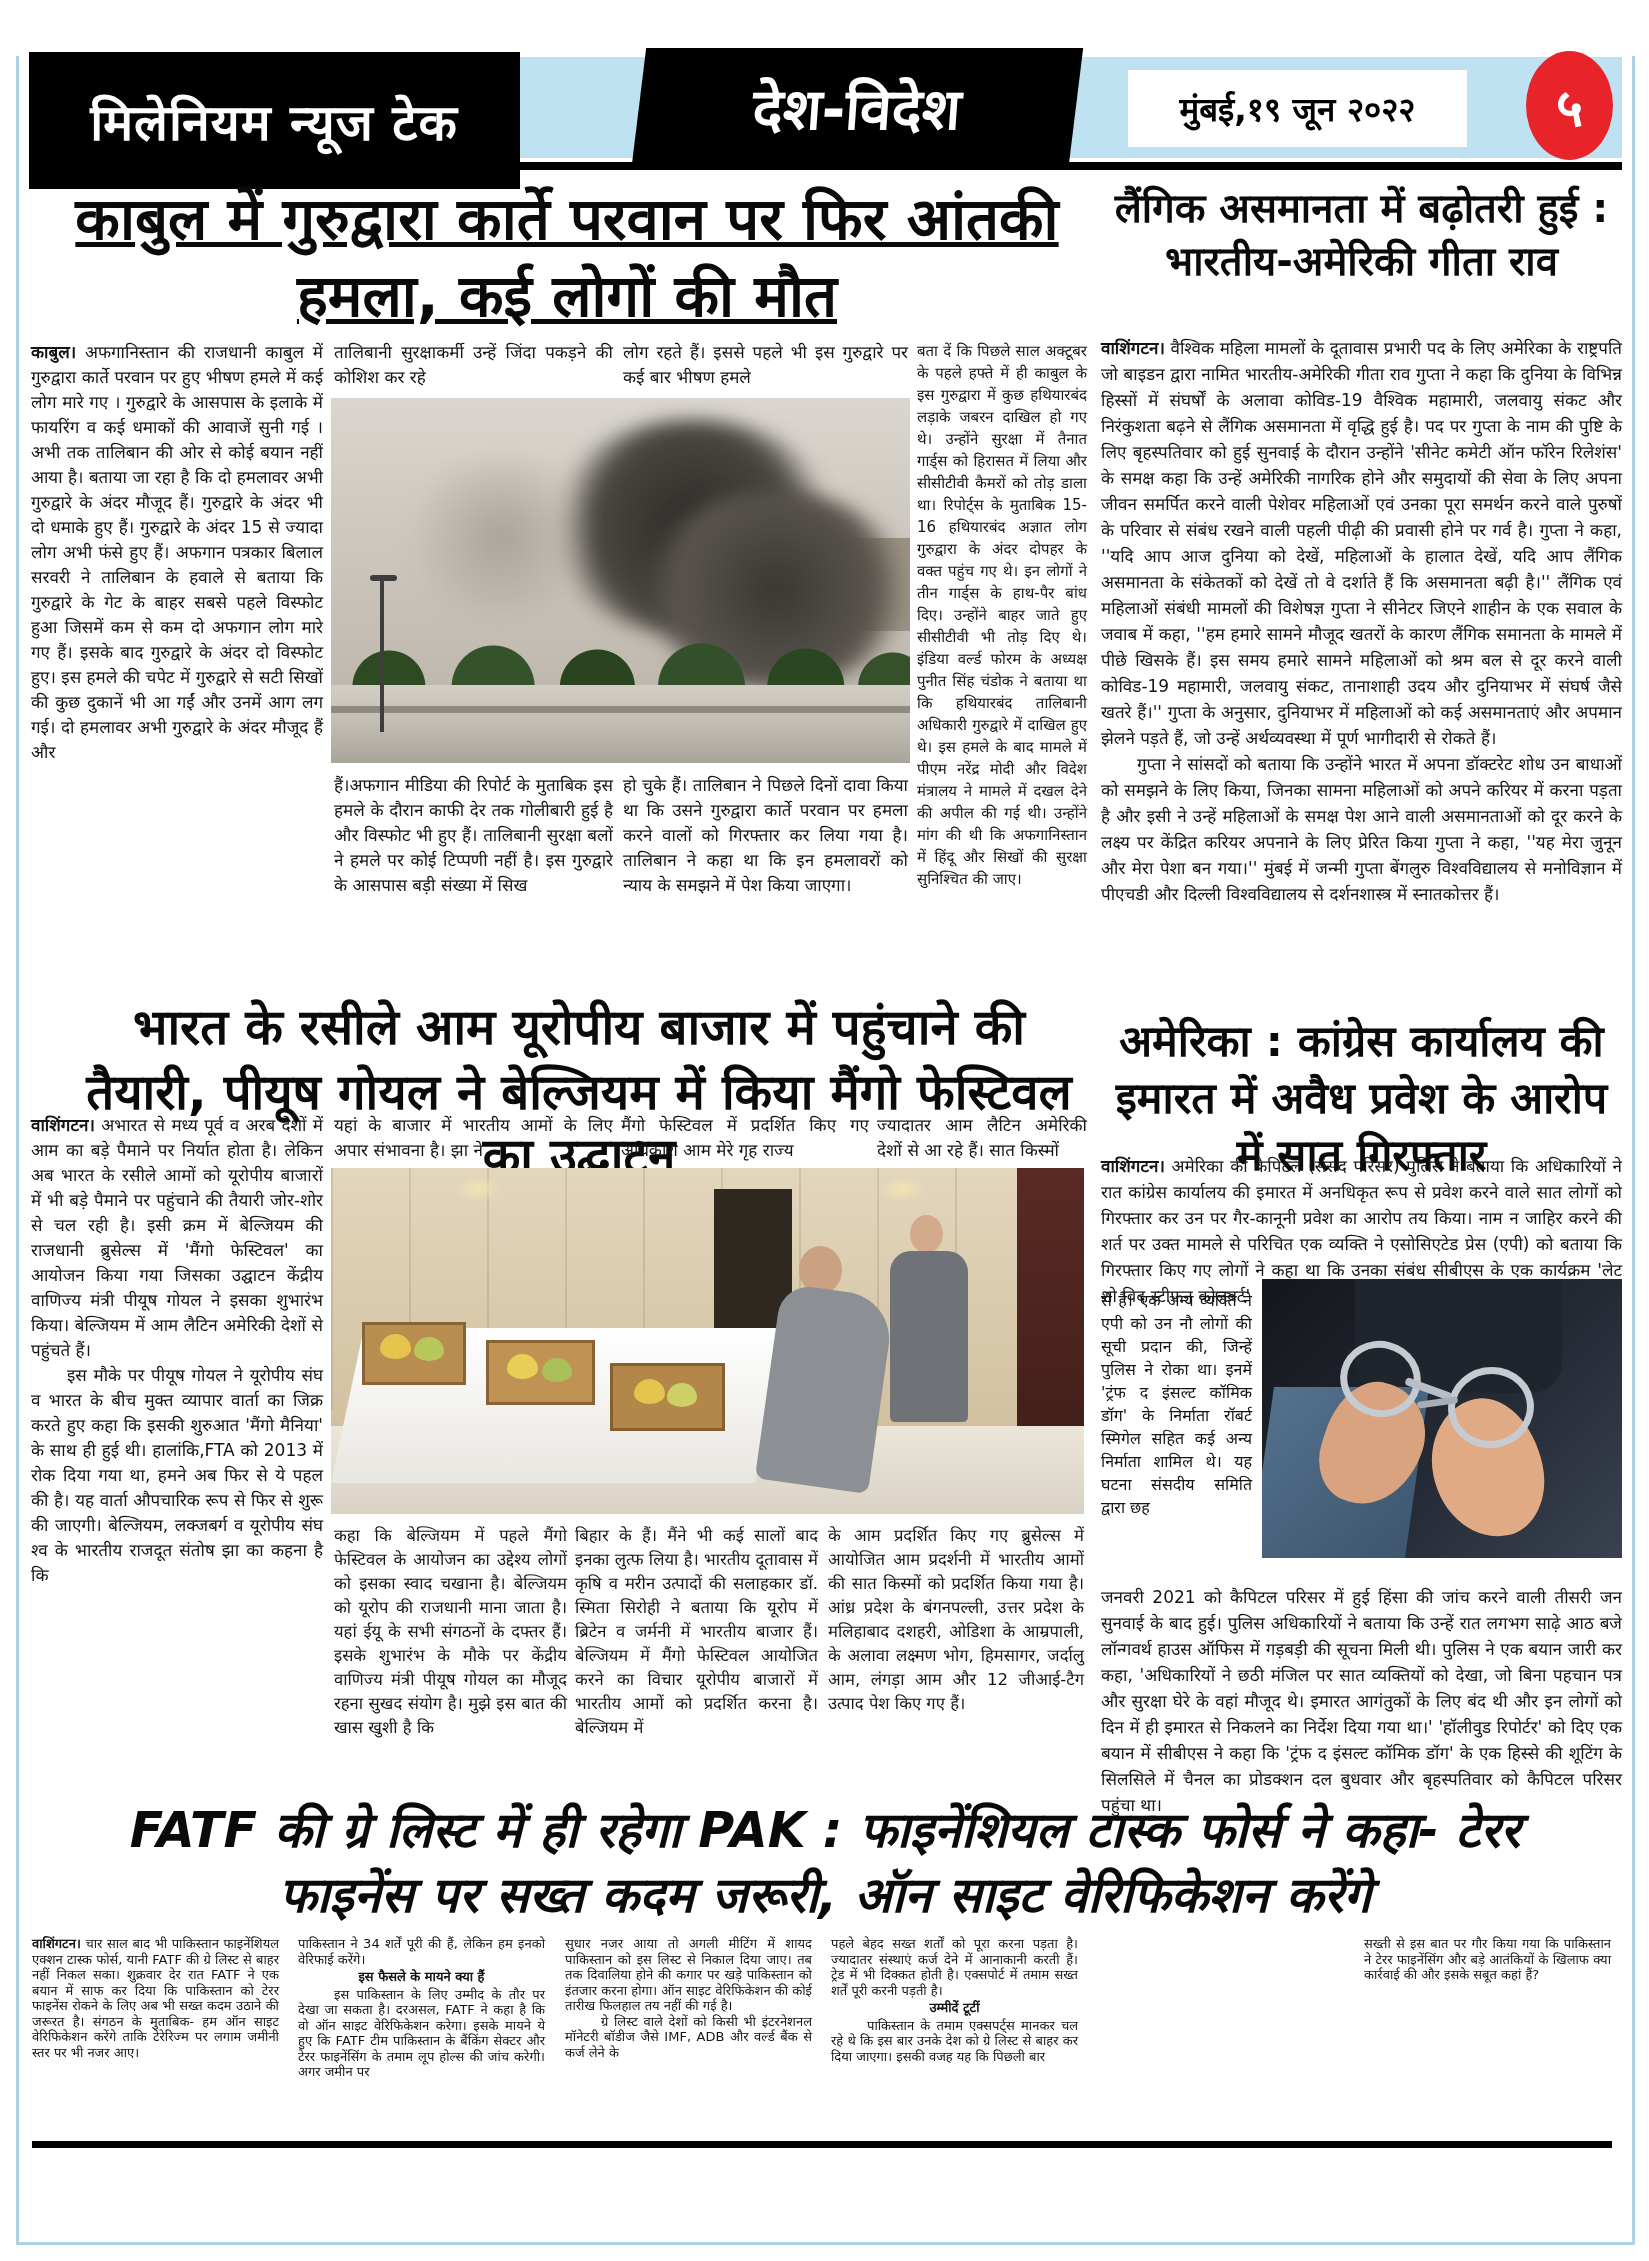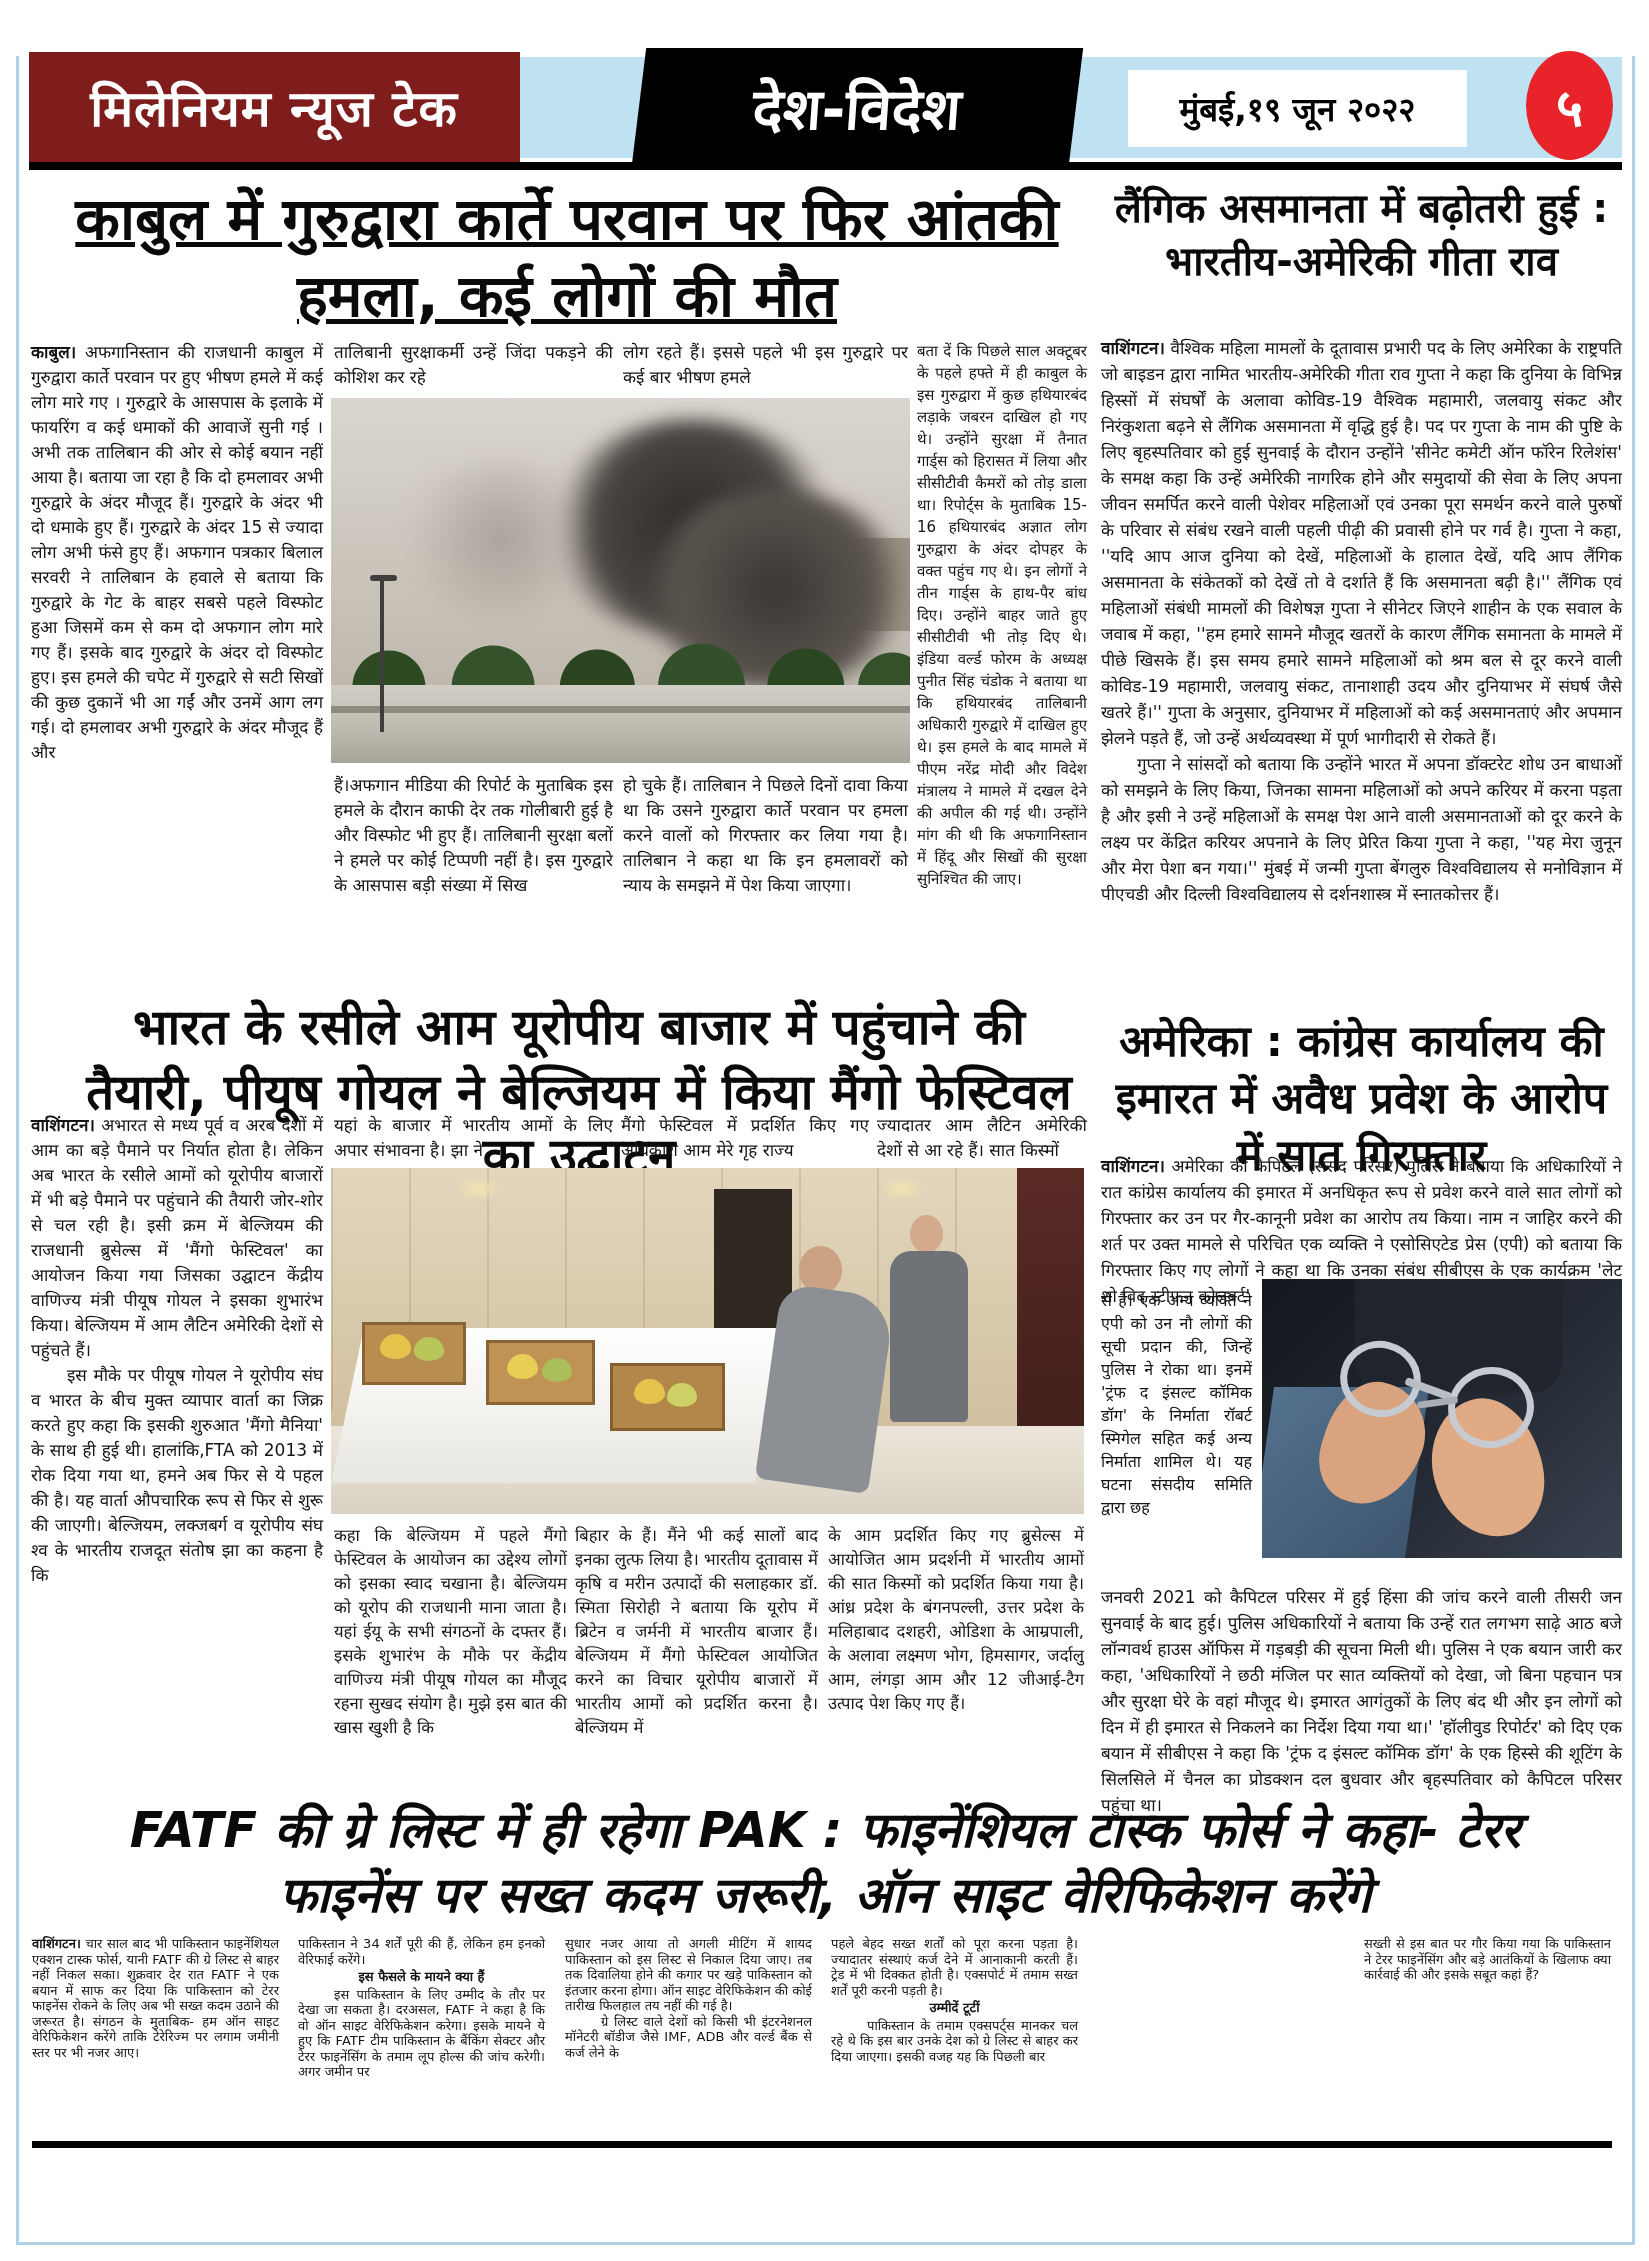--- a/index.html
+++ b/index.html
@@ -3,21 +3,21 @@
 <meta charset="utf-8">
 <style>
   html,body{margin:0;padding:0;background:#ffffff;}
   #page{position:relative;width:1650px;height:2261px;background:#ffffff;overflow:hidden;
         font-family:"DejaVu Sans",sans-serif;color:#111;}
   .abs{position:absolute;}
   
   .frame-line{position:absolute;background:#aed3e6;}
   
   #band{left:28.5px;top:57px;width:1593px;height:101px;background:#bfe2f2;}
-  #brand{left:28.5px;top:52px;width:491px;height:110px;background:#7f1d1d;display:flex;align-items:center;justify-content:center;}
+  #brand{left:28.5px;top:52px;width:491px;height:137px;background:#000000;display:flex;align-items:center;justify-content:center;}
   #brand span{color:#fff;font-size:50px;font-weight:800;letter-spacing:1px;}
   #section{left:639px;top:48px;width:437px;height:117px;background:#000;transform:skewX(-7deg);display:flex;align-items:center;justify-content:center;}
   #section span{color:#fff;font-size:57px;font-weight:800;transform:skewX(3deg);}
   #datebox{left:1128px;top:70px;width:339px;height:77px;background:#fff;display:flex;align-items:center;justify-content:center;}
   #datebox span{font-size:33px;font-weight:700;color:#000;}
   #pagenum{left:1526px;top:51px;width:87px;height:109px;background:#e8232a;border-radius:50%;display:flex;align-items:center;justify-content:center;}
   #pagenum span{color:#fff;font-size:52px;font-weight:800;}
   .rule{position:absolute;background:#000;}
   
   .headline{position:absolute;text-align:center;font-weight:800;color:#0a0a0a;line-height:1.32;}

